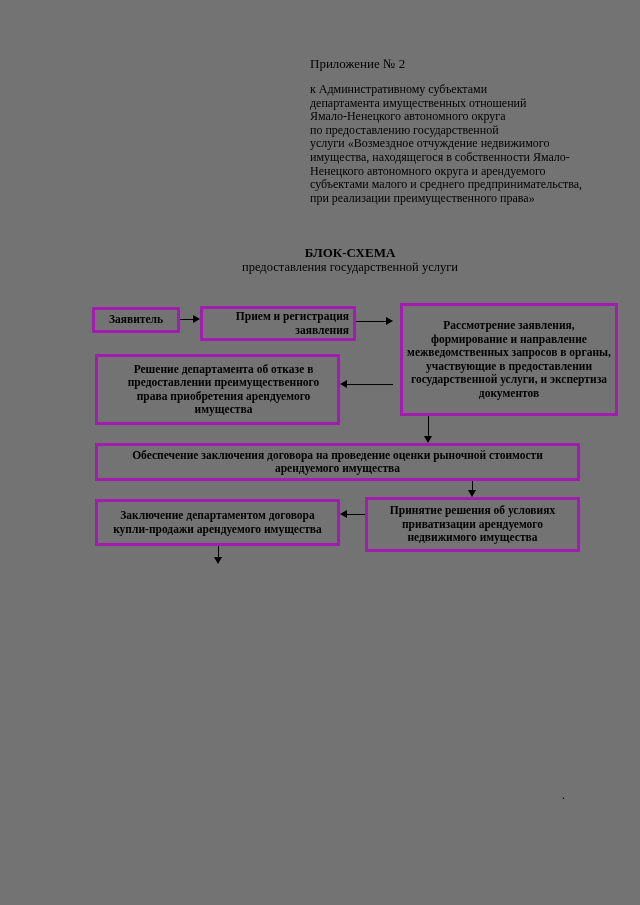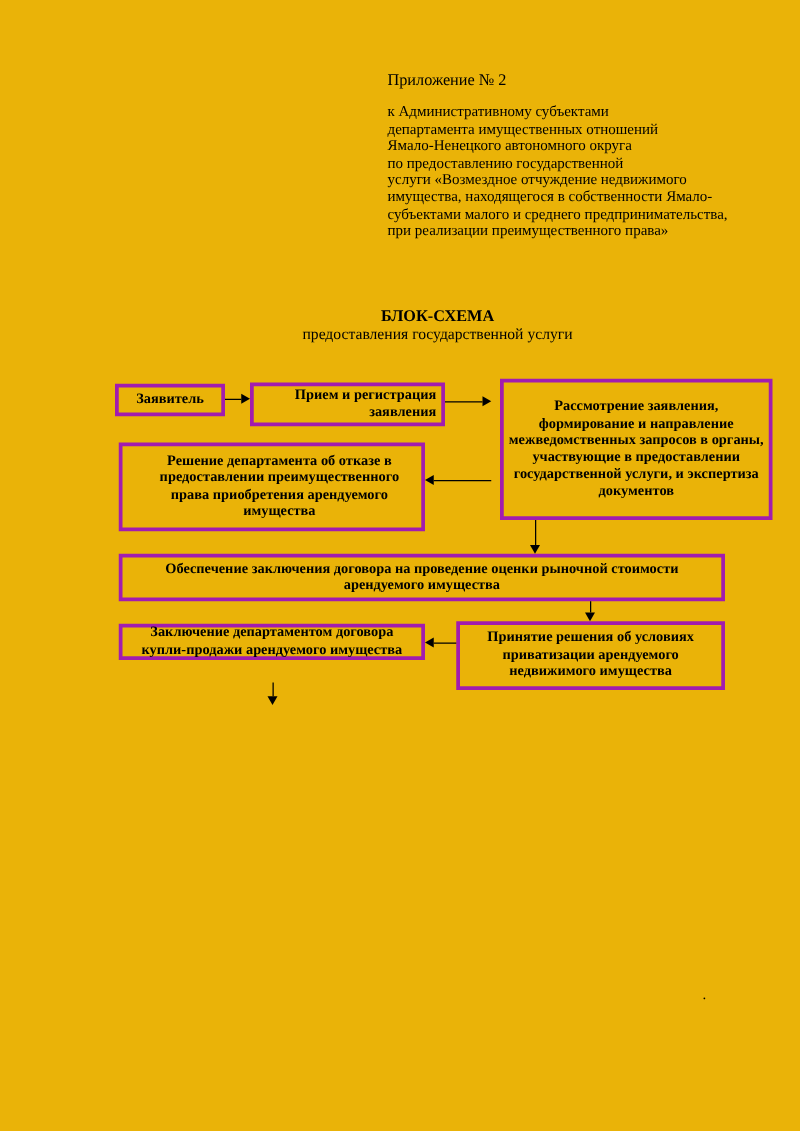--- a/index.html
+++ b/index.html
@@ -1,18 +1,18 @@
 <!DOCTYPE html>
 <html><head>
 <meta charset="utf-8">
 <style>
   html,body { margin:0; padding:0; background:#fff; }
   .page {
     position:relative; width:640px; height:905px; margin:0 auto;
-    background:#eab308; color:#000;
+    background:#737373; color:#000;
     font-family:"Liberation Serif","DejaVu Serif",serif;
     overflow:hidden;
   }
   
   .appendix {
     position:absolute; left:310px; top:56px;
     font-size:13px;
   }
   .header-par {
     position:absolute; left:310px; top:83px; width:312px;
@@ -33,21 +33,21 @@
     text-align:center;
     font-weight:bold; font-size:11.5px; line-height:13.5px;
     padding:2px 4px;
   }
   #box-applicant     { left:92px;  top:307px; width:88px;  height:26px; }
   #box-reception     { left:200px; top:306px; width:156px; height:35px;text-align:right; }
   #box-review        { left:400px; top:303px; width:218px; height:113px; }
   #box-refusal       { left:95px;  top:354px; width:245px; height:71px;padding-left:16px; }
   #box-valuation     { left:95px;  top:443px; width:485px; height:38px; }
   #box-privatization { left:365px; top:497px; width:215px; height:55px; }
-  #box-contract      { left:95px;  top:499px; width:245px; height:29px; }
+  #box-contract      { left:95px;  top:499px; width:245px; height:47px; }
   #box-registration  { left:95px;  top:564px; width:485px; height:40px; }
 
   
   .h-line { position:absolute; height:1px; background:#000; }
   .v-line { position:absolute; width:1px;  background:#000; }
   .ah { position:absolute; width:0; height:0; }
   .ah.right { border-top:4px solid transparent; border-bottom:4px solid transparent; border-left:7px solid #000; }
   .ah.left  { border-top:4px solid transparent; border-bottom:4px solid transparent; border-right:7px solid #000; }
   .ah.down  { border-left:4px solid transparent; border-right:4px solid transparent; border-top:7px solid #000; }
 
@@ -75,20 +75,21 @@
 
   <div class="appendix">Приложение № 2</div>
 
   <div class="header-par">
     <div>к Административному субъектами</div>
     <div>департамента имущественных отношений</div>
     <div>Ямало-Ненецкого автономного округа</div>
     <div>по предоставлению государственной</div>
     <div>услуги «Возмездное отчуждение недвижимого</div>
     <div>имущества, находящегося в собственности  Ямало-</div>
+    <div>Ненецкого автономного округа и арендуемого</div>
     <div>субъектами малого и среднего предпринимательства,</div>
     <div>при реализации преимущественного права»</div>
   </div>
 
   <div class="title-block">
     <div class="title">БЛОК-СХЕМА</div>
     <div class="subtitle">предоставления государственной услуги</div>
   </div>
 
   <div class="fc-box" id="box-applicant">Заявитель</div>

